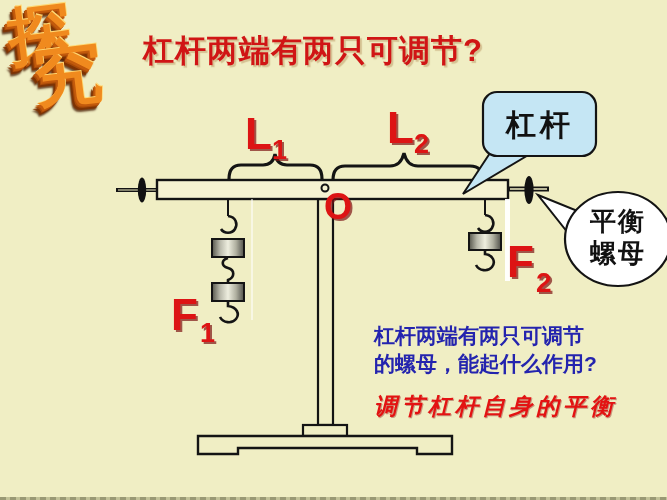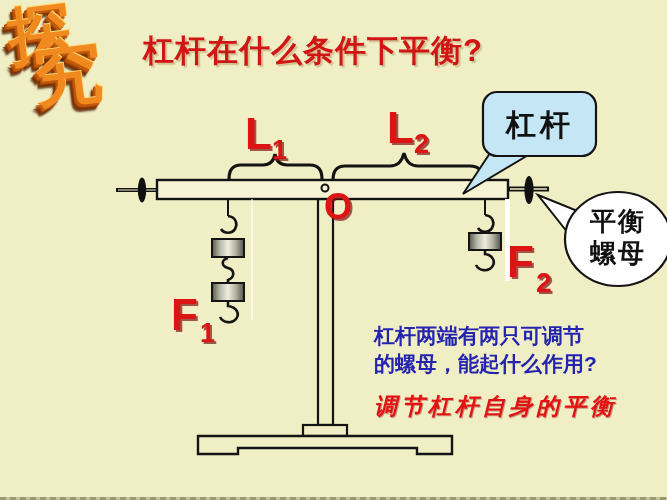--- a/index.html
+++ b/index.html
@@ -60,21 +60,21 @@
 </head>
 <body>
 
 <div class="slide">
 
   <div class="logo">
     <span class="c1">探</span>
     <span class="c2">究</span>
   </div>
 
-  <h1 class="title">杠杆在什么条件下平衡?</h1>
+  <h1 class="title">杠杆两端有两只可调节?</h1>
 
   <svg class="diagram" viewBox="0 0 667 500" xmlns="http://www.w3.org/2000/svg">
     <defs>
       <linearGradient id="metal" x1="0" y1="0" x2="1" y2="0">
         <stop offset="0" stop-color="#55554b"></stop>
         <stop offset="0.25" stop-color="#b8b8aa"></stop>
         <stop offset="0.5" stop-color="#eeeedf"></stop>
         <stop offset="0.75" stop-color="#b0b0a0"></stop>
         <stop offset="1" stop-color="#50504a"></stop>
       </linearGradient>

